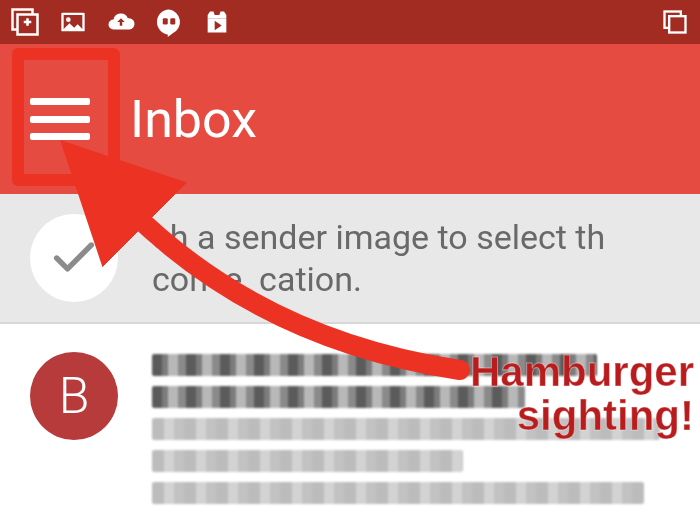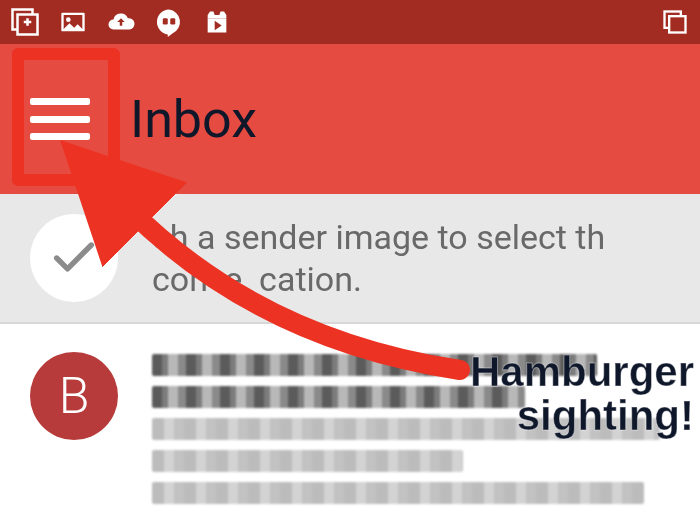--- a/index.html
+++ b/index.html
@@ -24,21 +24,21 @@
     background: #e54b40;
     display: flex; align-items: center;
   }
   .menu-button {
     width: 120px; height: 100%;
     display: flex; align-items: center; justify-content: center;
   }
   .hamburger { width: 60px; height: 42px; display:flex; flex-direction:column; justify-content:space-between; }
   .hamburger span { display:block; height: 7px; background: #fff; border-radius: 2px; width: 100%; }
   .app-title {
-    color: #0f172a; font-size: 52px; font-weight: 400;
+    color: #ffffff; font-size: 52px; font-weight: 400;
     margin-left: 10px;
   }
 
   
   .tip-row {
     width: 100%; height: 130px;
     background: #e8e8e8;
     display: flex; align-items: center;
     padding: 0 30px;
     gap: 34px;
@@ -85,21 +85,21 @@
   .highlight-box {
     position:absolute; left:12px; top:48px; width:108px; height:138px;
     border: 12px solid #ec3323; border-radius: 6px;
   }
   .arrow-svg { position:absolute; left:0; top:0; width:700px; height:524px; }
   .annotation-text {
     position:absolute; right: 6px; top: 350px;
     text-align: right;
     font-size: 42px; font-weight: 800;
     font-family: "Helvetica Neue", Arial, sans-serif;
-    color: #0f172a;
+    color: #b91c1c;
     -webkit-text-stroke: 1px rgba(255,255,255,0.4);
     line-height: 1.05;
     white-space: pre-line;
   }
 </style>
 </head>
 <body>
 
 <div class="root">
 

